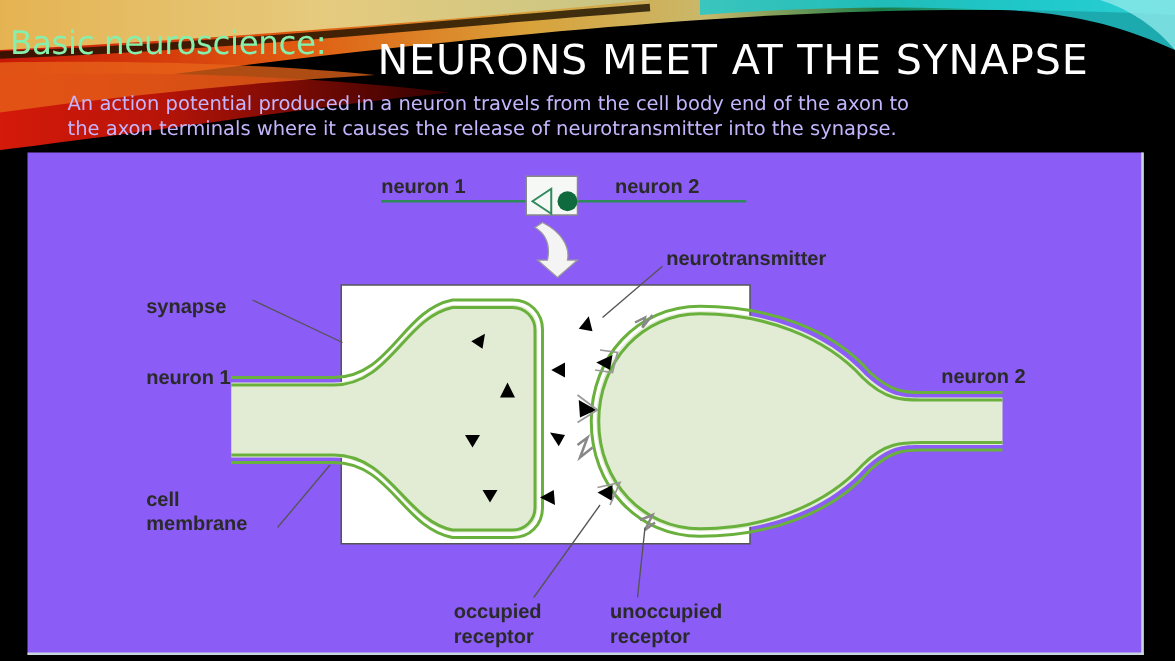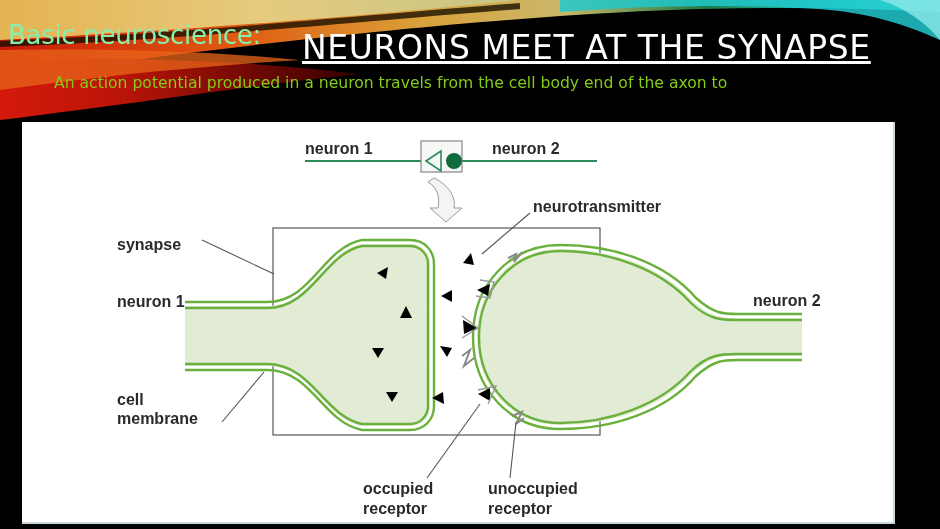--- a/index.html
+++ b/index.html
@@ -12,31 +12,31 @@
     .slide-prefix {
       position: absolute; left: 8px; top: 20px;
       color: #86efac; font-size: 26px; letter-spacing: -0.3px;
       font-family: "DejaVu Sans", sans-serif; font-weight: normal;
       white-space: nowrap;
     }
     .slide-title {
       position: absolute; left: 302px; top: 28px;
       color: #fff; font-size: 33px; letter-spacing: 0.6px;
       font-family: "DejaVu Sans", sans-serif; font-weight: normal;
-      white-space: nowrap; margin: 0; text-decoration: underline;
+      white-space: nowrap; margin: 0;
     }
     .slide-body {
       position: absolute; left: 54px; top: 73px;
-      color: #84cc16; font-size: 15.6px; line-height: 20px;
+      color: #c4b5fd; font-size: 15.6px; line-height: 20px;
       font-family: "DejaVu Sans", sans-serif; white-space: nowrap;
     }
     .diagram {
       position: absolute; left: 22px; top: 122px; width: 871px; height: 400px;
-      background: #ffffff;
-      border-right: 2px solid #c9d6dc; border-bottom: 2px solid #c9d6dc;
+      background: #8b5cf6;
+      border-right: 2px solid #c9d6dc; border-bottom: 2px solid #c9d6dc; padding-left: 20px;
     }
     .diagram svg { position: absolute; left: 0; top: 0; }
     .lbl {
       font-family: "Liberation Sans", sans-serif; font-weight: bold;
       fill: #2a2a2a; font-size: 16px;
     }
   </style>
 </head>
 <body>
 
@@ -74,20 +74,21 @@
   <path d="M0,50 C120,48 220,52 300,60 C200,66 100,76 0,90 Z" fill="#e8661a" opacity="0.75"></path>
 
   <path d="M560,0 L940,0 L940,40 C900,22 860,10 800,8 C720,4 640,6 560,12 Z" fill="#21c8cc" opacity="0.85"></path>
   <path d="M880,0 L940,0 L940,40 C925,22 905,8 880,0 Z" fill="#8fe8e8" opacity="0.8"></path>
 </svg>
 
 <div class="slide-prefix">Basic neuroscience:</div>
 <h1 class="slide-title">NEURONS MEET AT THE SYNAPSE</h1>
 <div class="slide-body">
   <div>An action potential produced in a neuron travels from the cell body end of the axon to</div>
+  <div>the axon terminals where it causes the release of neurotransmitter into the synapse.</div>
 </div>
 
 <div class="diagram">
   <svg width="871" height="400" viewBox="0 0 871 400">
 
     <g>
       <line x1="283" y1="39" x2="400" y2="39" stroke="#2e8a5a" stroke-width="2"></line>
       <line x1="440" y1="39" x2="575" y2="39" stroke="#2e8a5a" stroke-width="2"></line>
       <rect x="399" y="19" width="41" height="31" fill="#f6f8f6" stroke="#888" stroke-width="1.2"></rect>
       <polygon points="404,39 419,29 419,49" fill="none" stroke="#2e8a5a" stroke-width="1.6"></polygon>

